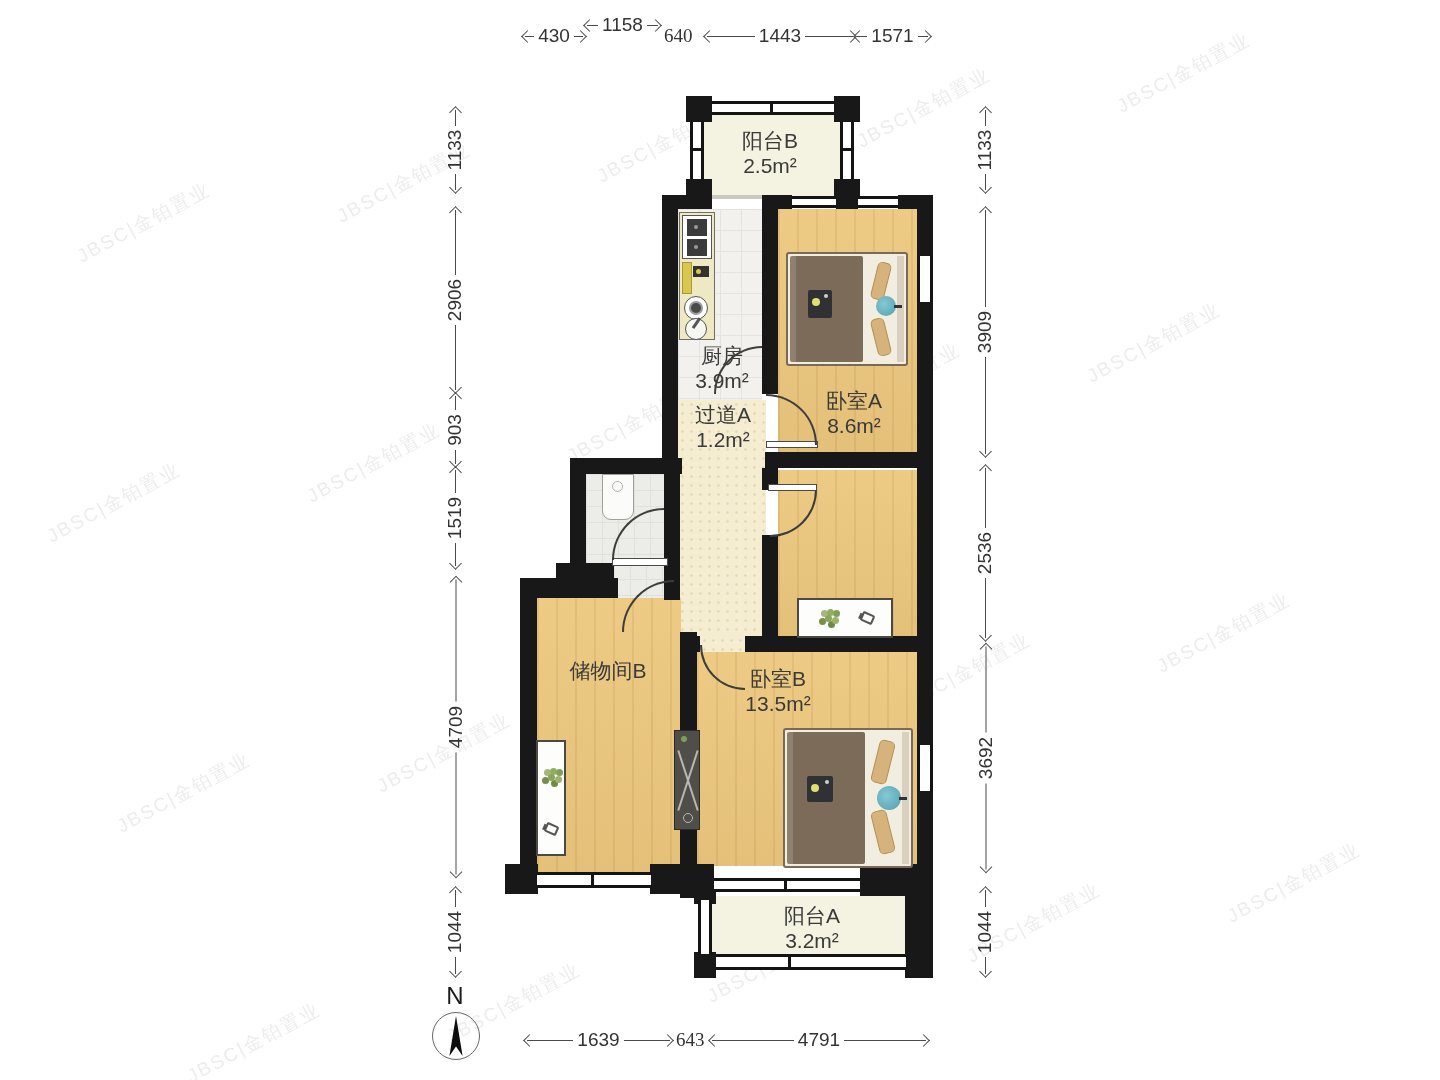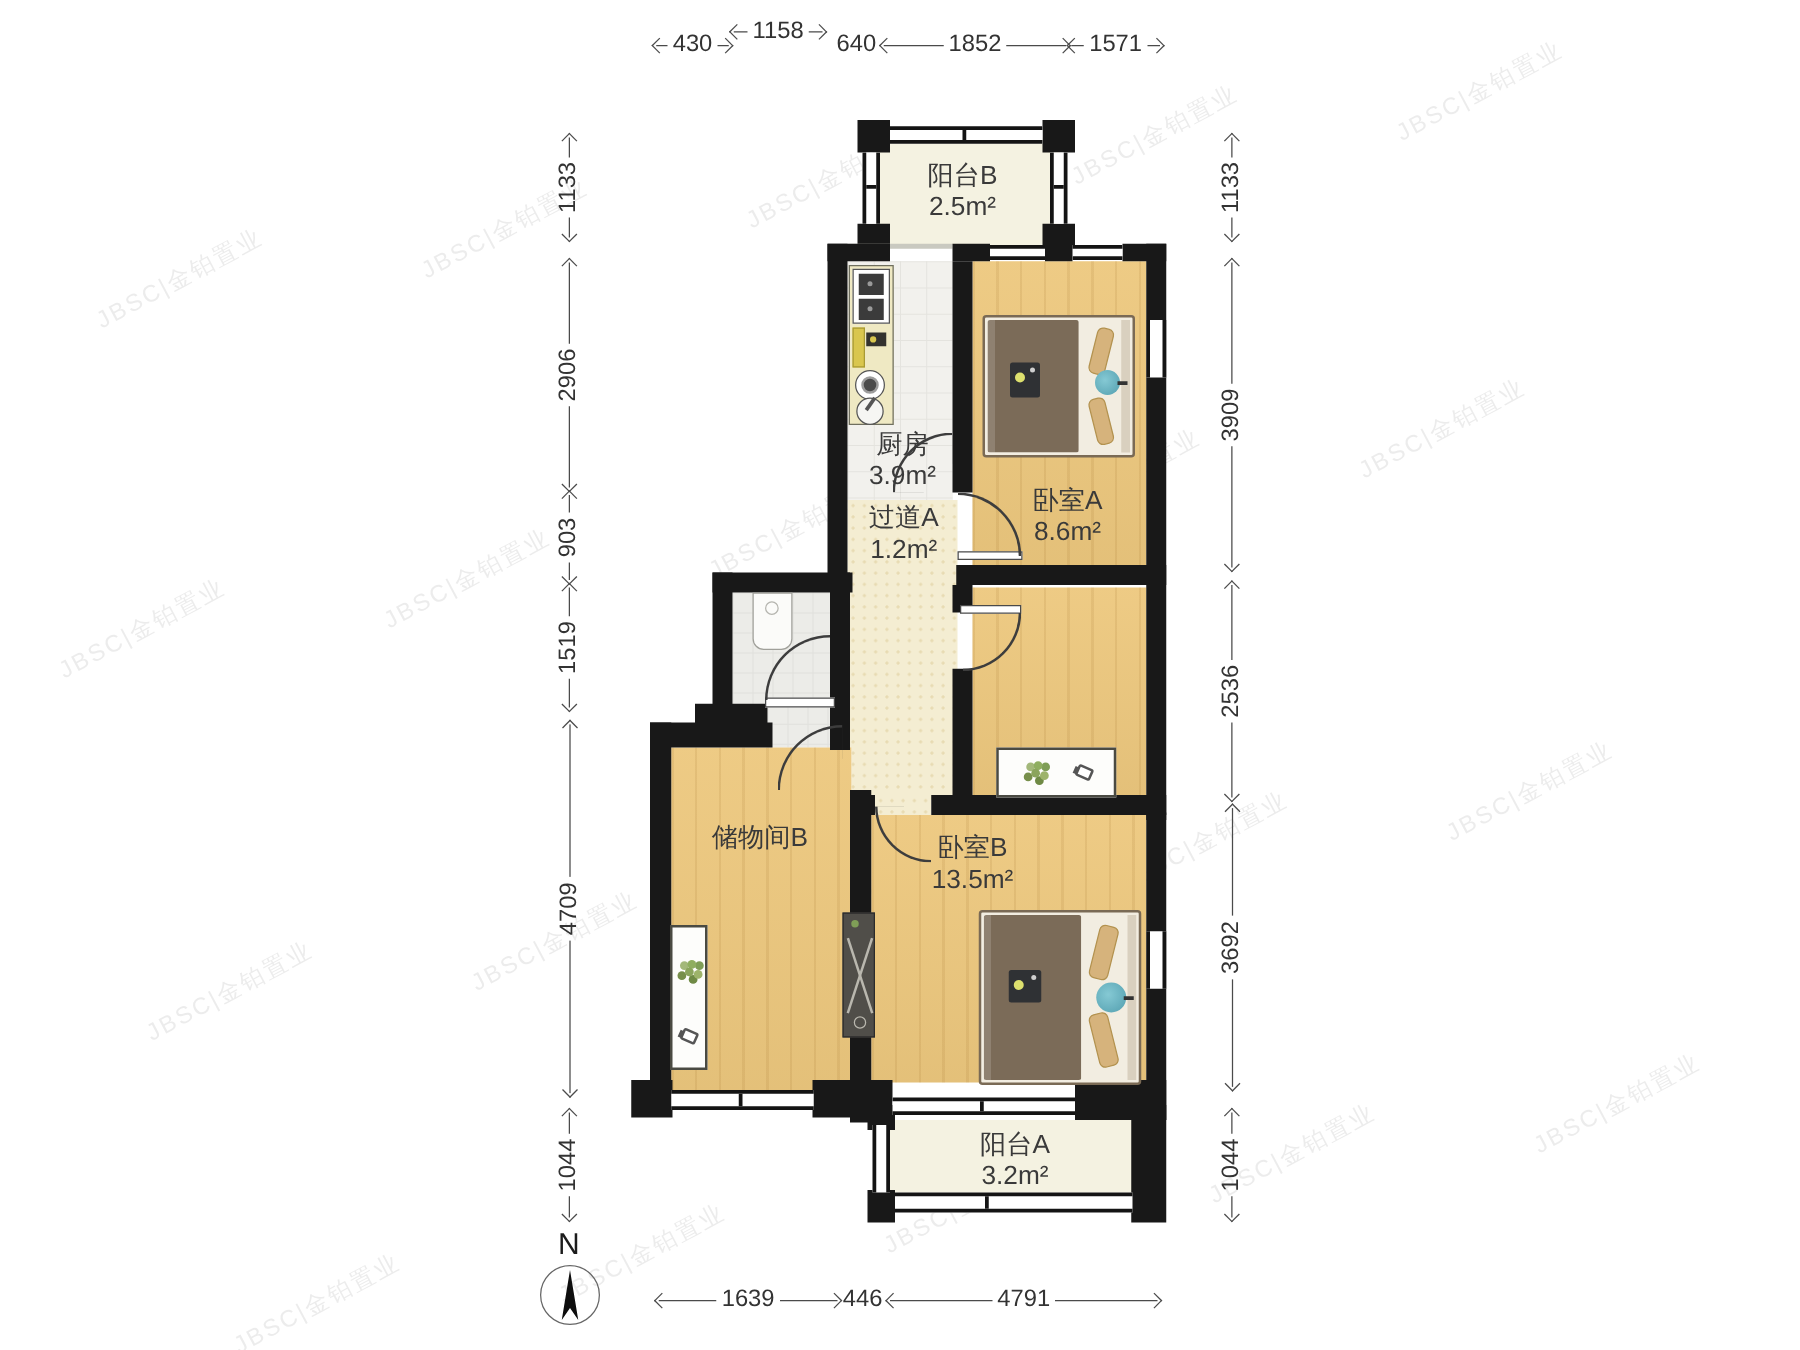--- a/index.html
+++ b/index.html
@@ -77,21 +77,21 @@
   .rlabel{position:absolute;transform:translateX(-50%);text-align:center;font-size:21px;
           color:#3a3a3a;line-height:1.2;font-weight:500;white-space:nowrap;}
   
   .dim{position:absolute;display:flex;align-items:center;height:22px;font-size:19px;color:#333;}
   .dim.v{transform:rotate(-90deg);}
   .dim .ln{flex:1;height:0;border-top:1.5px solid #4a4a4a;}
   .dim .ah{flex:none;width:8px;height:8px;border-top:1.6px solid #4a4a4a;border-right:1.6px solid #4a4a4a;}
   .dim .ah.r{transform:rotate(45deg);margin-left:-7px;}
   .dim .ah.l{transform:rotate(-135deg);margin-right:-7px;}
   .dim b{font-weight:400;padding:0 4px;white-space:nowrap;line-height:22px;}
-  .dim.na{justify-content:flex-end;}
+  .dim.na{justify-content:flex-start;font-family:Liberation Serif, serif;}
   
   .compass{position:absolute;text-align:center;}
   .nlabel{font-size:24px;color:#1c1c1c;margin-bottom:2px;}
   .ccircle{position:relative;width:46px;height:46px;border:1.5px solid #666;border-radius:50%;margin:0 auto;}
   .needle{position:absolute;left:12px;top:3px;width:22px;height:40px;background:#0d0d0d;
           clip-path:polygon(50% 0,80% 100%,50% 76%,20% 100%);}
 </style>
 </head>
 <body>
 
@@ -289,41 +289,41 @@
       <b>1158</b>
       <i class="ln"></i>
       <i class="ah r"></i>
   </div>
   <div class="dim h na" style="left:660px;top:25px;width:45px">
     <b>640</b>
   </div>
   <div class="dim h" style="left:705px;top:25px;width:150px">
     <i class="ah l"></i>
       <i class="ln"></i>
-      <b>1852</b>
+      <b>1443</b>
       <i class="ln"></i>
       <i class="ah r"></i>
   </div>
   <div class="dim h" style="left:855px;top:25px;width:75px">
     <i class="ah l"></i>
       <i class="ln"></i>
       <b>1571</b>
       <i class="ln"></i>
       <i class="ah r"></i>
   </div>
 
   <div class="dim h" style="left:525px;top:1029px;width:147px">
     <i class="ah l"></i>
       <i class="ln"></i>
       <b>1639</b>
       <i class="ln"></i>
       <i class="ah r"></i>
   </div>
   <div class="dim h na" style="left:672px;top:1029px;width:38px">
-    <b>446</b>
+    <b>643</b>
   </div>
   <div class="dim h" style="left:710px;top:1029px;width:218px">
     <i class="ah l"></i>
       <i class="ln"></i>
       <b>4791</b>
       <i class="ln"></i>
       <i class="ah r"></i>
   </div>
 
   <div class="dim v" style="left:413px;top:139px;width:84px">

